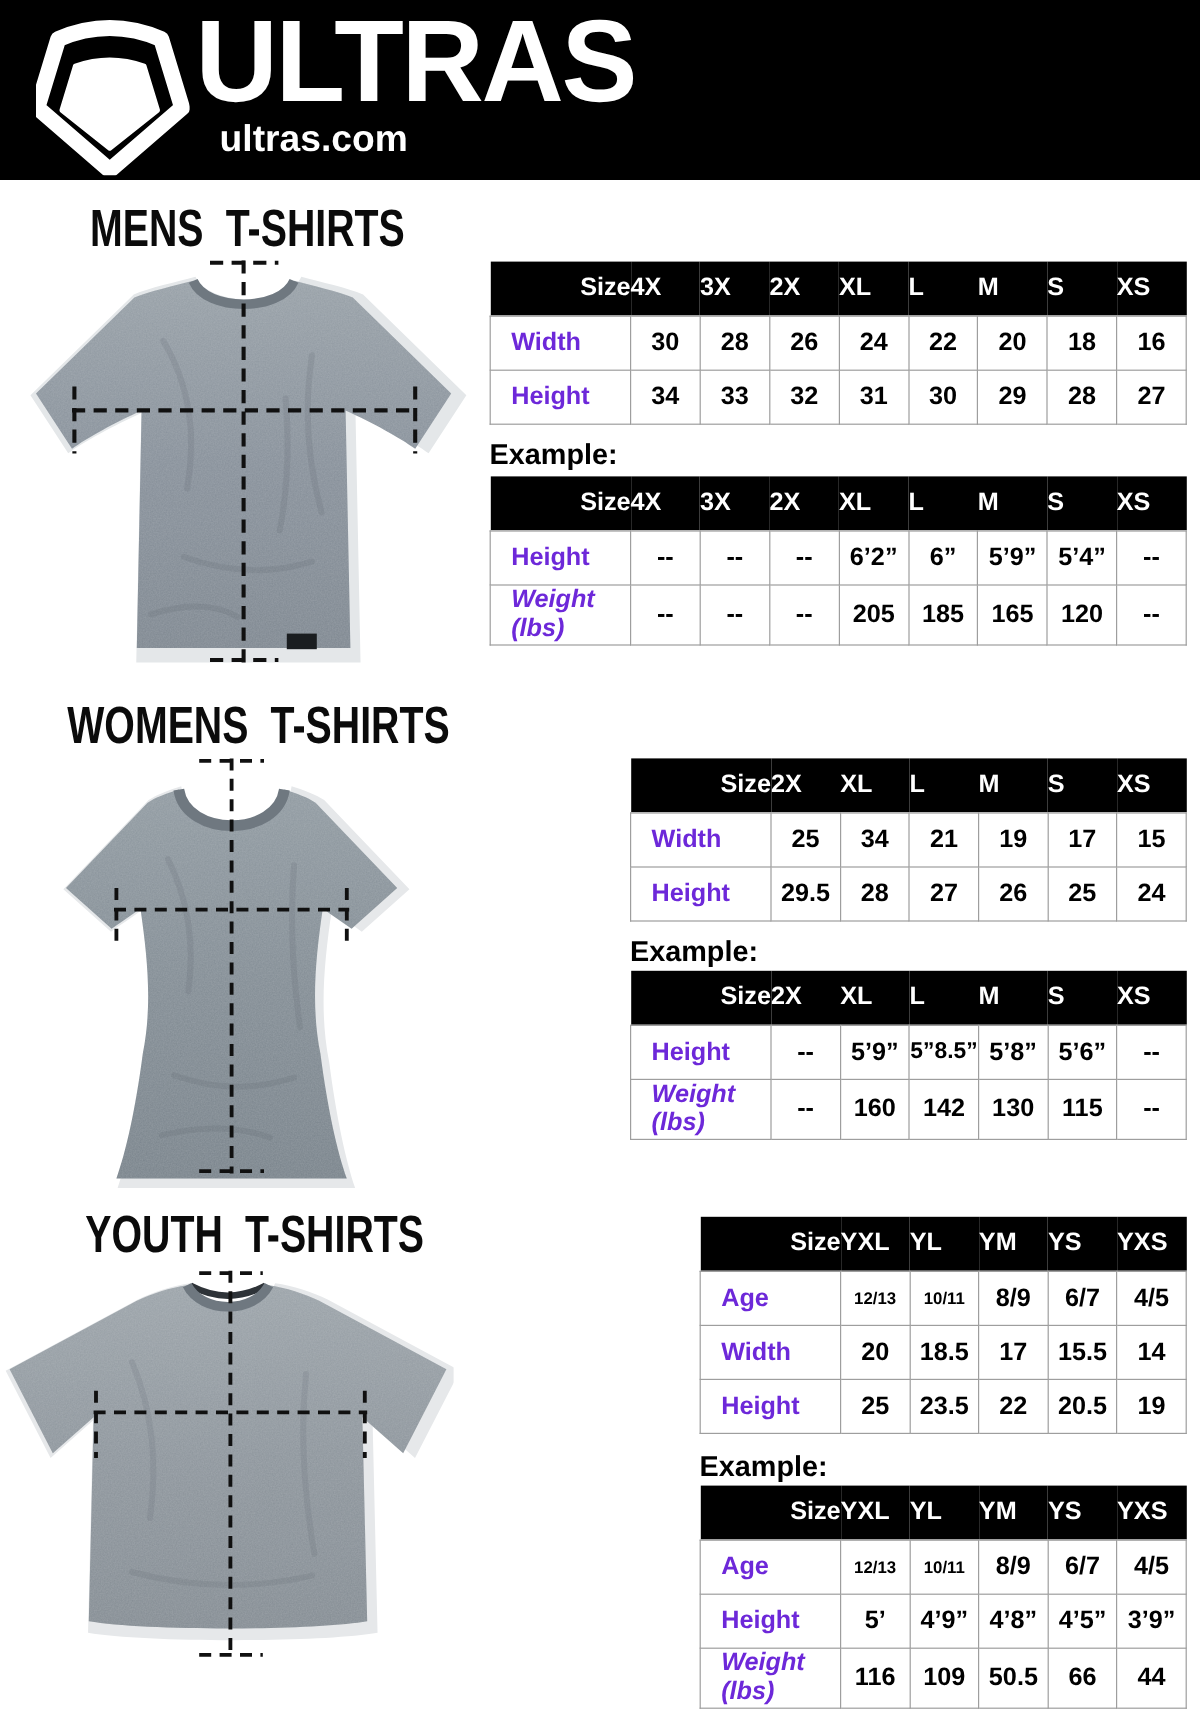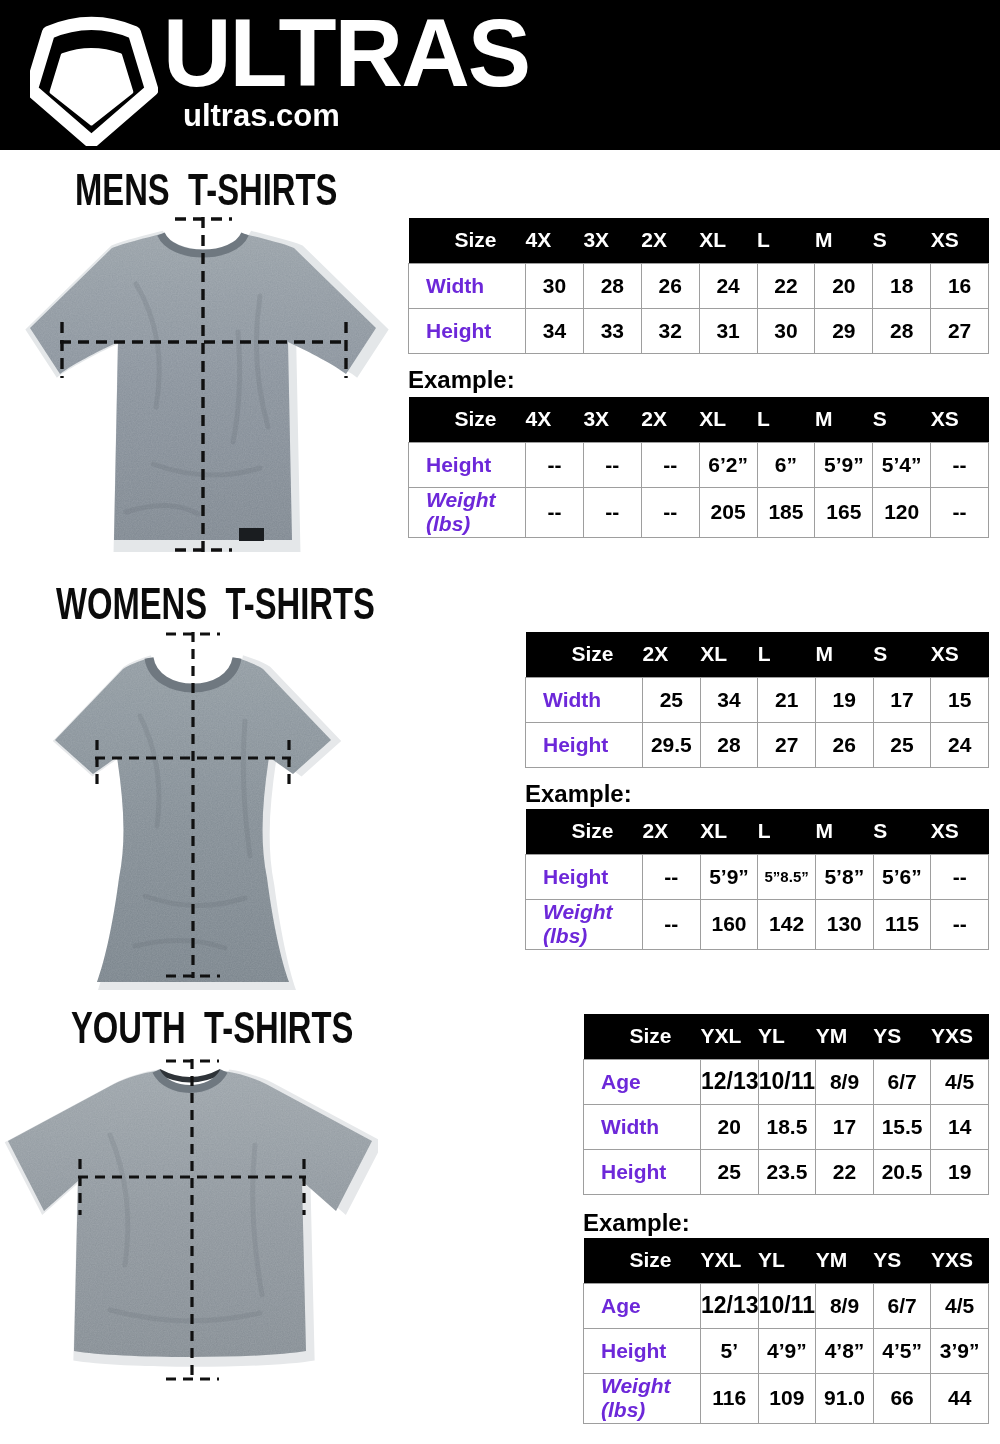--- a/index.html
+++ b/index.html
@@ -50,34 +50,34 @@
   
   .size-table {
     position:absolute; border-collapse:collapse; table-layout:fixed;
     background:#ffffff;
   }
   .size-table th, .size-table td { font-weight:bold; vertical-align:middle; }
   .size-table thead th {
     background:#000000; color:#ffffff; font-size:21px;
     text-align:left; height:45px; border:none;
   }
-  .size-table thead th.first { text-align:center; padding-left:17px; }
+  .size-table thead th.first { text-align:right; padding-left:17px; }
   .size-table tbody th.rowlabel {
     color:#6d28d9; text-align:left; padding-left:17px; font-size:21px;
     border:1px solid #9e9e9e; background:#fff;
   }
   .size-table tbody td {
     color:#000; text-align:center; font-size:21px; height:45px;
     border:1px solid #9e9e9e; background:#fff;
   }
   .size-table th:first-child { width:117px; }
   .size-table tr.tall td, .size-table tr.tall th { height:50px; }
   .size-table .two-line { font-size:17px; line-height:1.12; white-space:pre-line;font-style:italic; }
-  .size-table td.sz5 { font-size:23px; }
-  .size-table td.sz6 { font-size:15px; }
+  .size-table td.sz5 { font-size:14px; }
+  .size-table td.sz6 { font-size:19px; }
 
   #t-mens-size   { left:408px; top:218px; width:581px; }
   #t-mens-ex     { left:408px; top:397px; width:581px; }
   #t-womens-size { left:525px; top:632px; width:464px; }
   #t-womens-ex   { left:525px; top:809px; width:464px; }
   #t-youth-size  { left:583px; top:1014px; width:406px; }
   #t-youth-ex    { left:583px; top:1238px; width:406px; }
 
   
   .shirt { position:absolute; }
@@ -452,20 +452,20 @@
           <td>4’9”</td>
           <td>4’8”</td>
           <td>4’5”</td>
           <td>3’9”</td>
         </tr>
         <tr class="tall">
           <th class="rowlabel two-line">Weight
 (lbs)</th>
           <td>116</td>
           <td>109</td>
-          <td>91.0</td>
+          <td>50.5</td>
           <td>66</td>
           <td>44</td>
         </tr>
       </tbody>
     </table>
 
 </div>
 
 </body></html>

